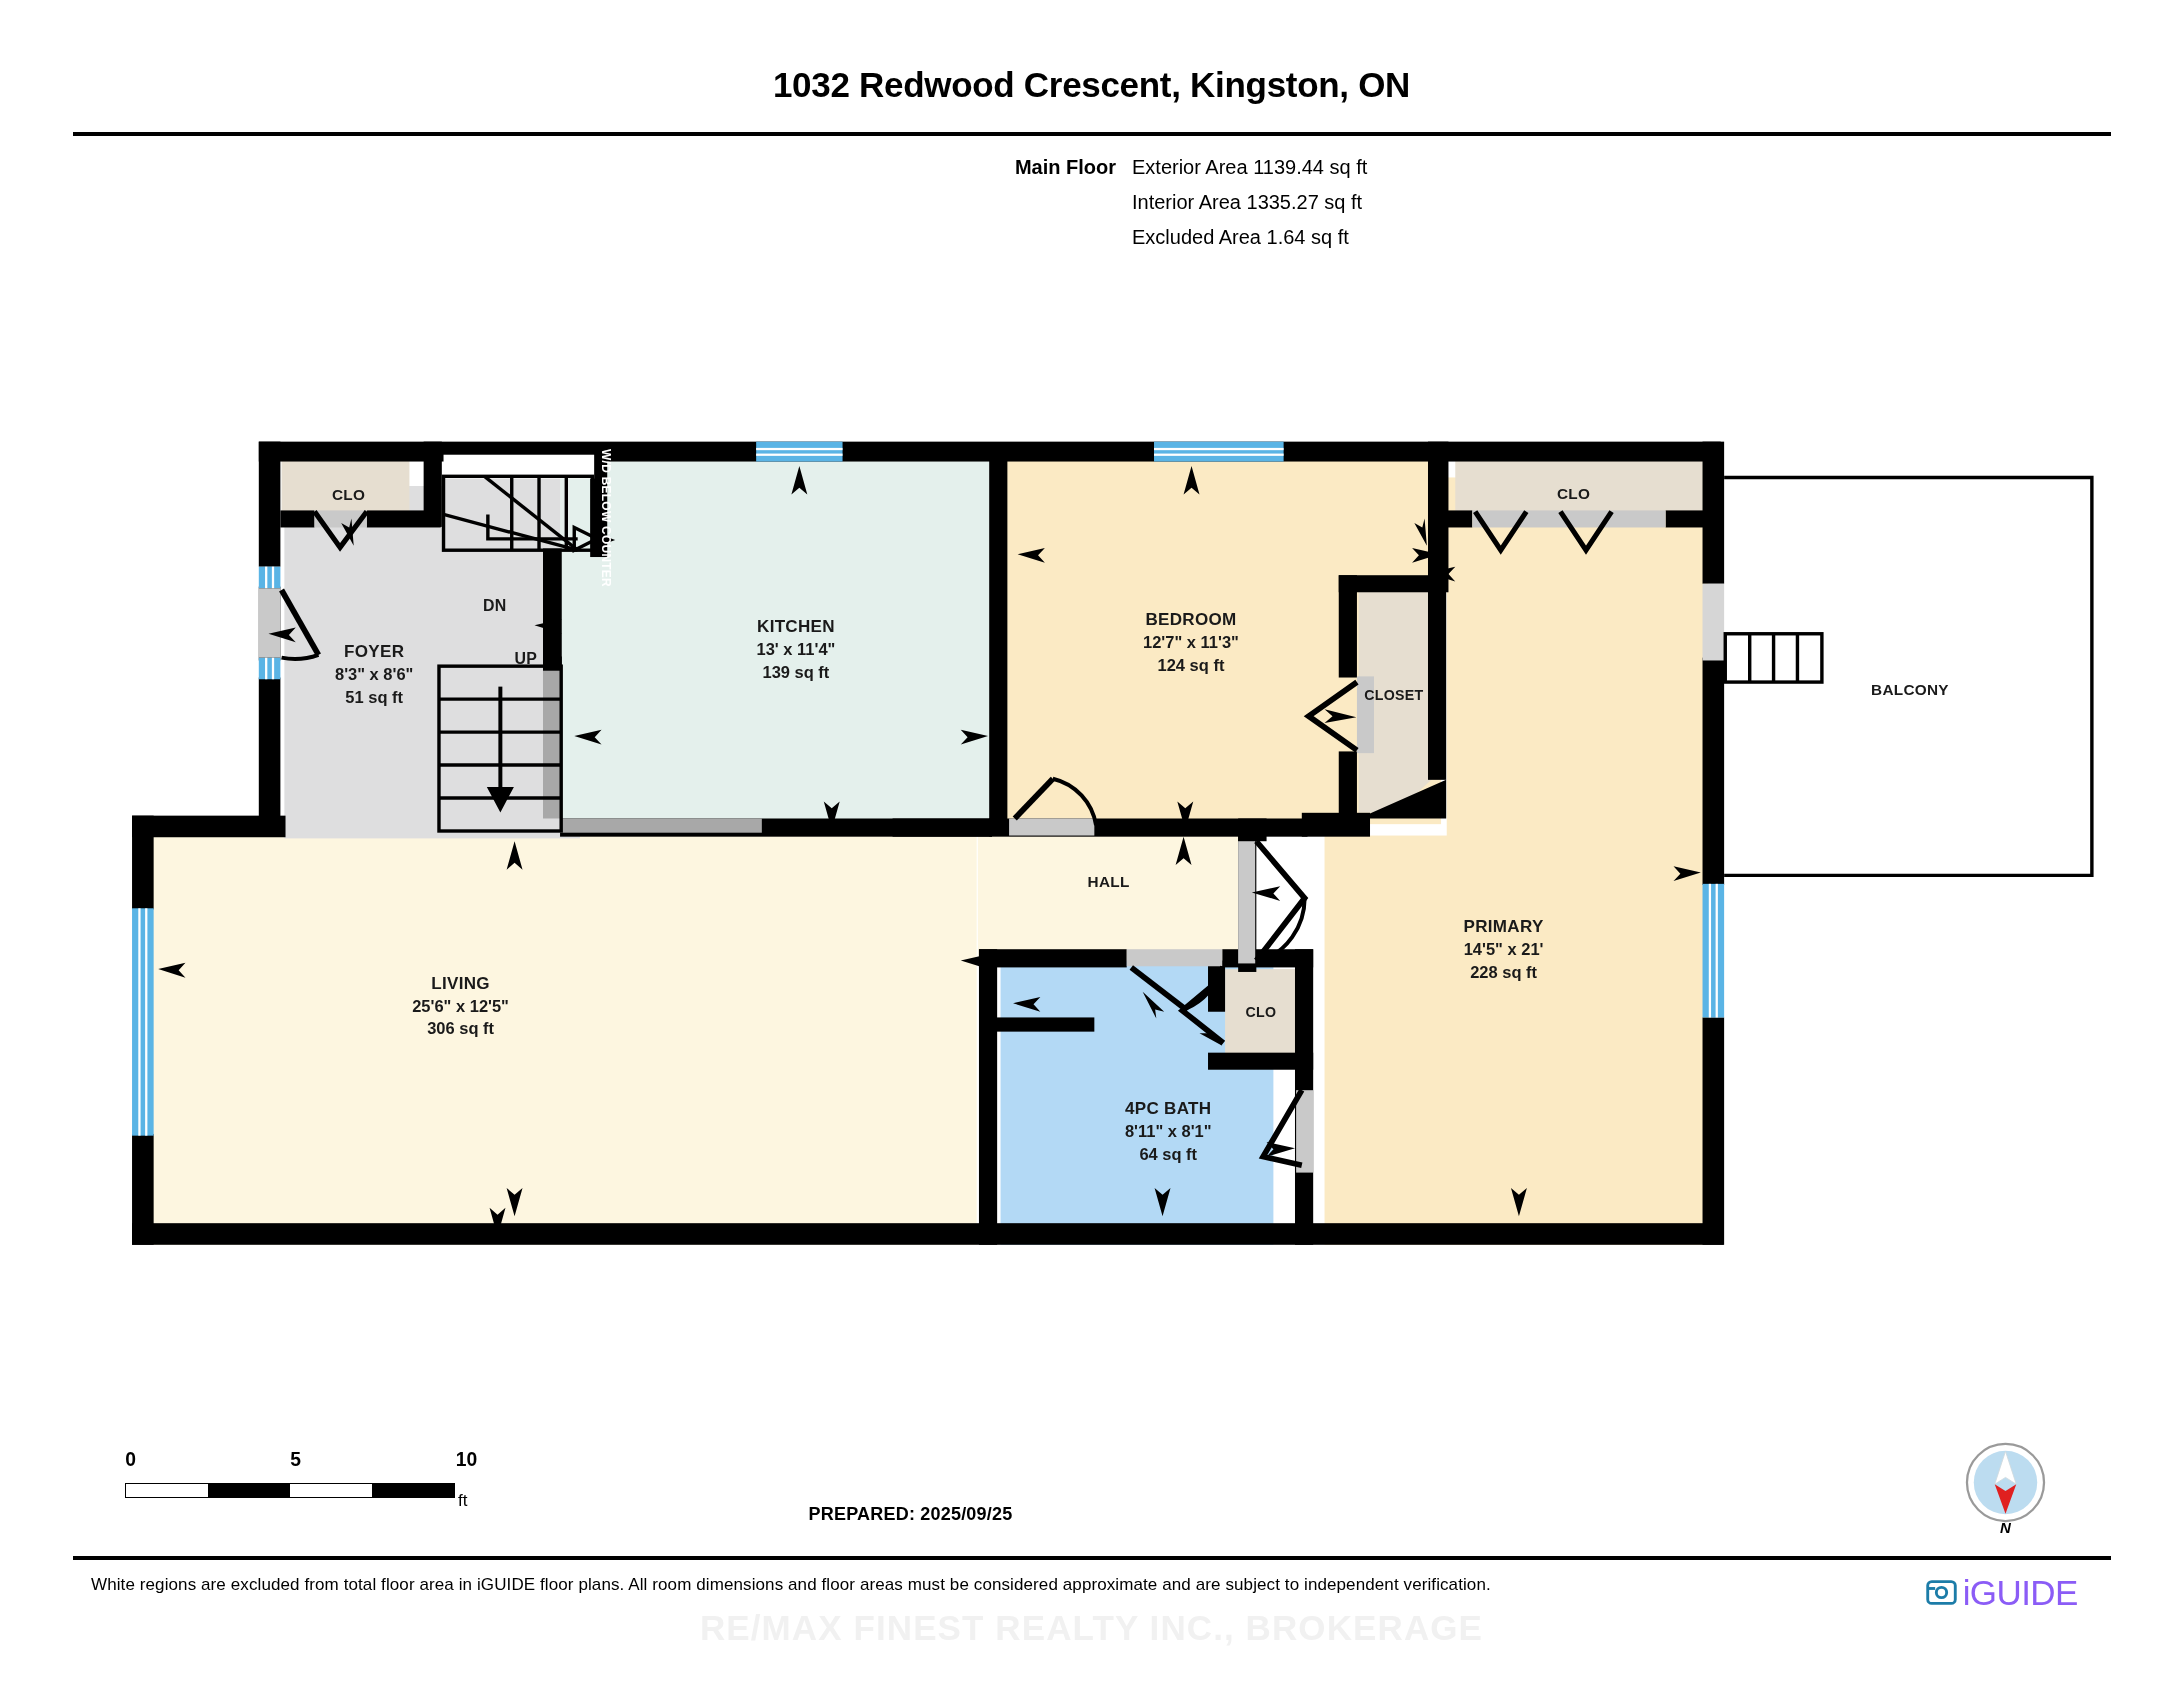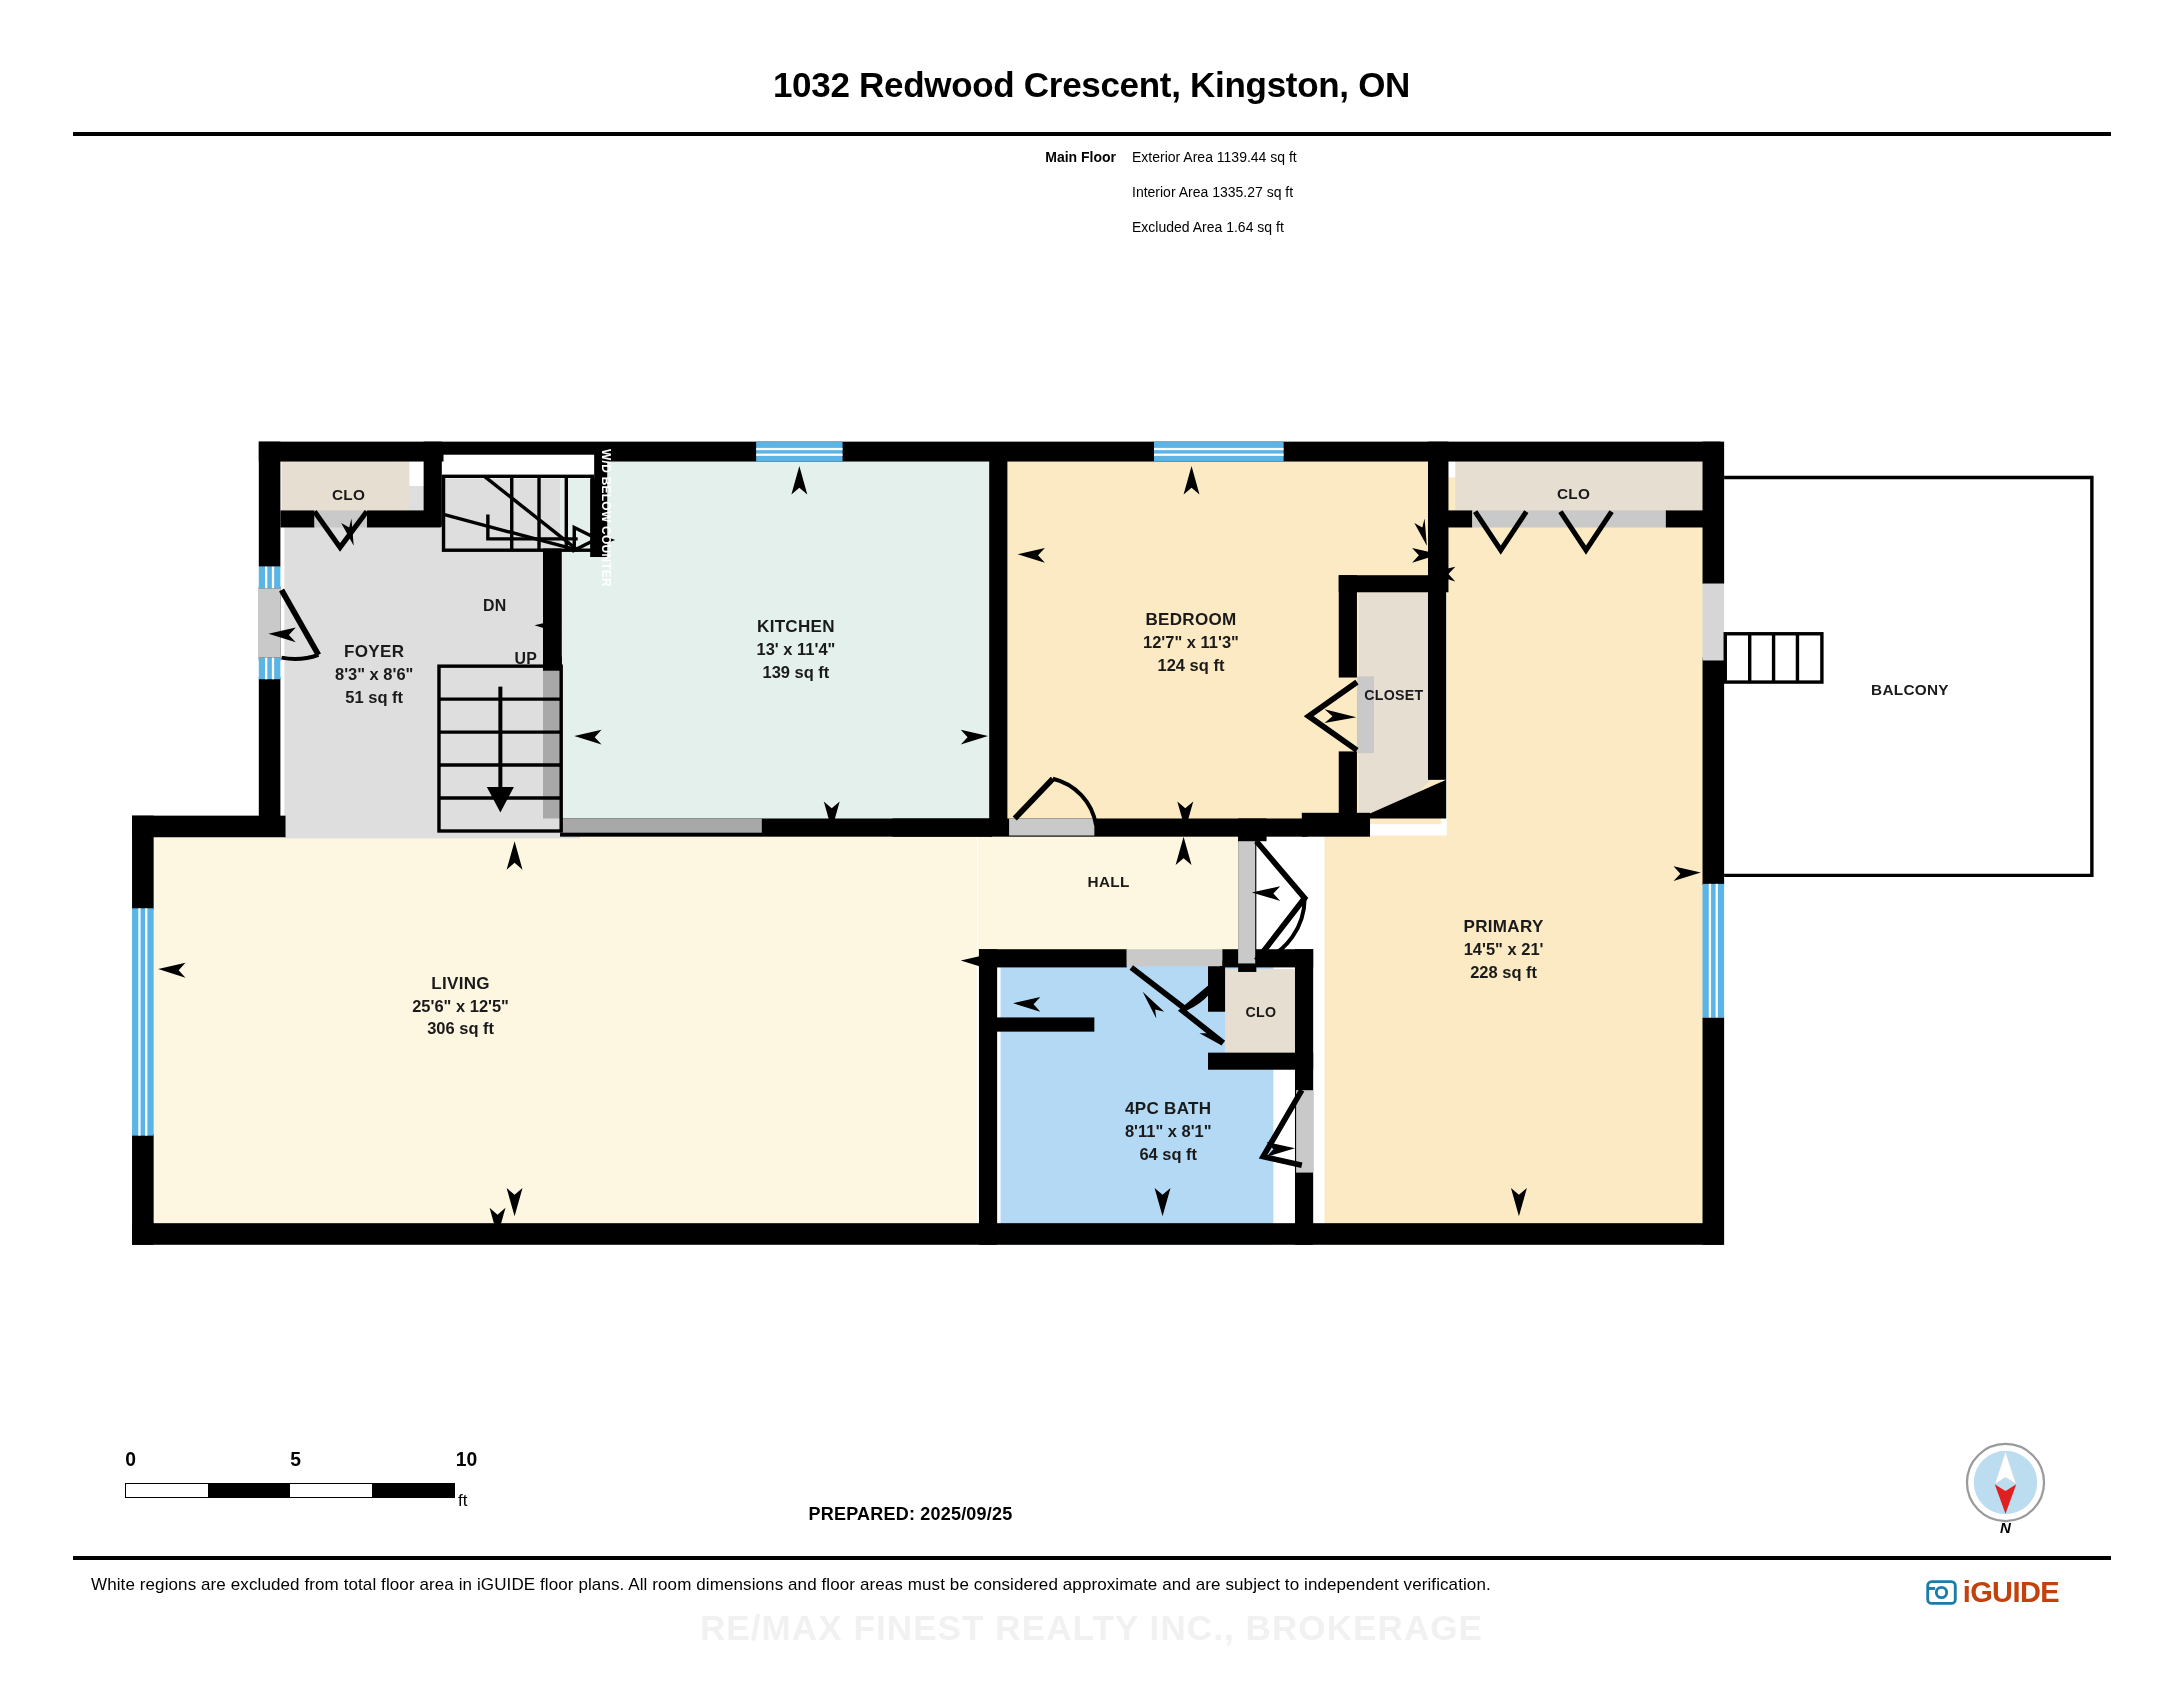--- a/index.html
+++ b/index.html
@@ -36,22 +36,22 @@
     position: absolute;
     left: 73px; top: 132px;
     width: 2038px;
     height: 4px;
     background: #000;
   }
 
   
   #area-summary {
     position: absolute;
-    left: 986px; top: 140px;
-    font-size: 14px;
+    left: 986px; top: 150px;
+    font-size: 20px;
     line-height: 35px;
   }
   #area-summary .summary-row { white-space: nowrap; }
   #area-summary .floor-label {
     display: inline-block;
     width: 130px;
     font-weight: bold;
     text-align: right;
     padding-right: 16px;
   }
@@ -150,23 +150,23 @@
   #brand {
     position: absolute;
     left: 1926px; top: 1575px;
     height: 35px;
     display: flex;
     align-items: center;
     gap: 5.7px;
   }
   #brand-mark { width: 31px; height: 31px; }
   #brand-text {
-    font-size: 29px;
-    font-weight: bold;
-    color: #c2410c;
+    font-size: 35px;
+    font-weight: normal;
+    color: #8b5cf6;
     letter-spacing: -0.6px;
     line-height: 1;
   }
 
   #watermark {
     position: absolute;
     left: 0; top: 1608px;
     width: 2183px;
     text-align: center;
     font-size: 35px;

